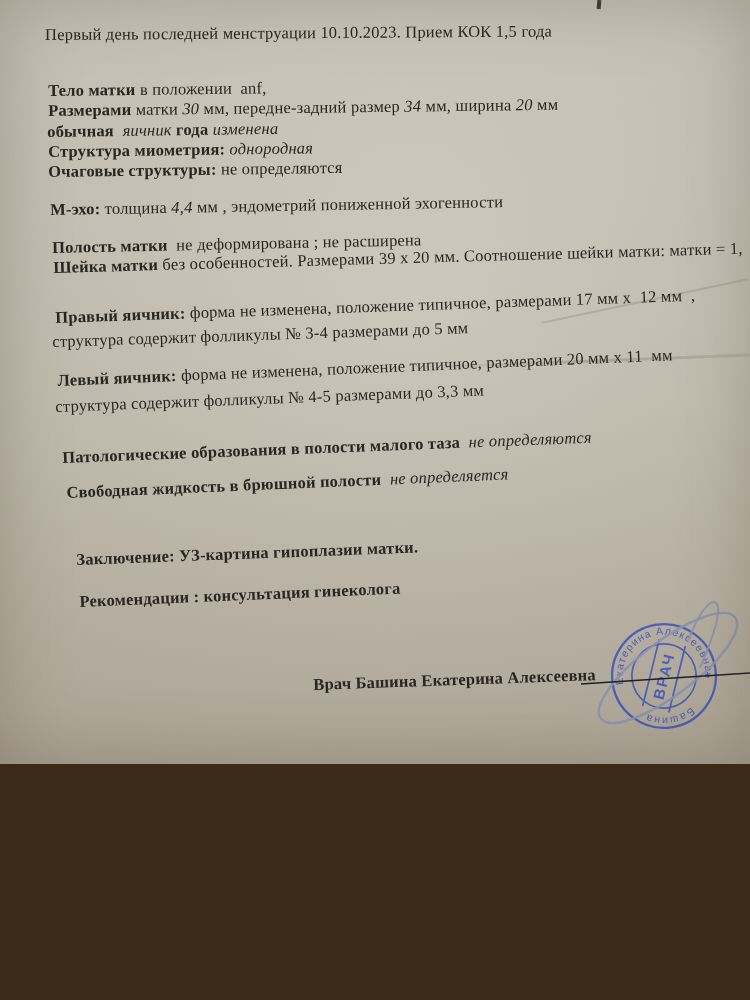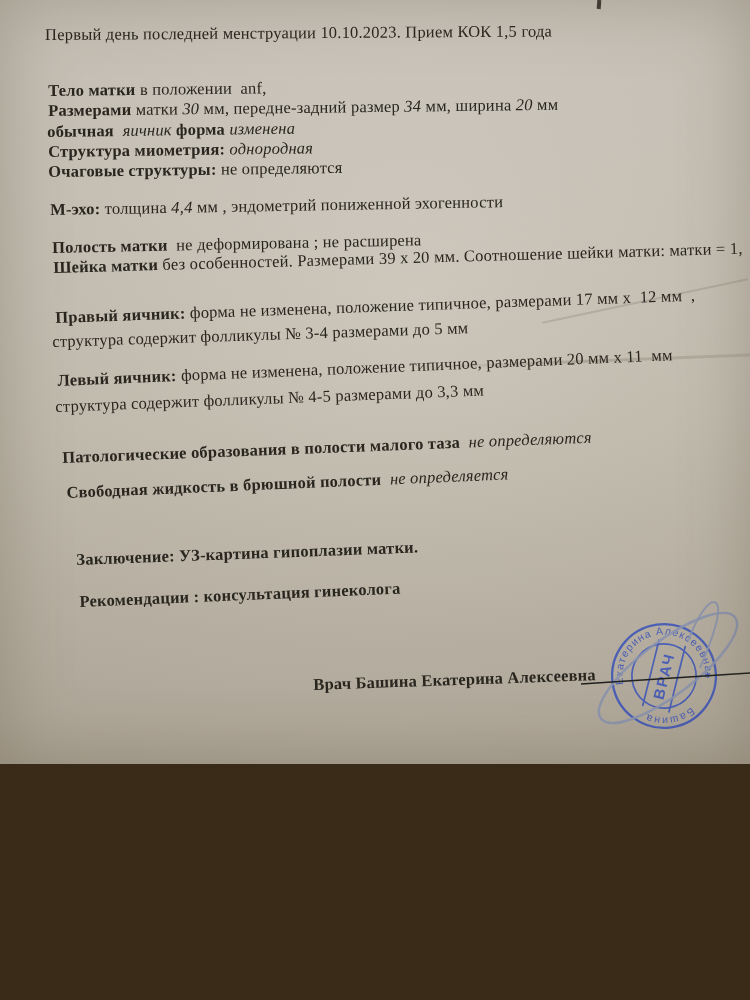--- a/index.html
+++ b/index.html
@@ -88,21 +88,21 @@
   <div class="paper-shadow"></div>
 
   <div class="paper">
     <div class="crease-1"></div>
     <div class="crease-2"></div>
     <div class="top-mark"></div>
     <div id="doc-text">
         <p class="para pl-0"><span class="s-r">Первый день последней менструации 10.10.2023. Прием КОК 1,5 года</span></p>
         <p class="para pl-1"><span class="s-b">Тело матки</span><span class="s-r"> в положении  anf,</span></p>
         <p class="para pl-2"><span class="s-b">Размерами</span><span class="s-r"> матки </span><span class="s-bi">30</span><span class="s-r"> мм, передне-задний размер </span><span class="s-bi">34</span><span class="s-r"> мм, ширина </span><span class="s-bi">20</span><span class="s-r"> мм</span></p>
-        <p class="para pl-3"><span class="s-b">обычная</span><span class="s-i">  яичник </span><span class="s-b">форма</span><span class="s-i"> изменена</span></p>
+        <p class="para pl-3"><span class="s-b">обычная</span><span class="s-i">  яичник </span><span class="s-b">года</span><span class="s-i"> изменена</span></p>
         <p class="para pl-4"><span class="s-b">Структура миометрия:</span><span class="s-i"> однородная</span></p>
         <p class="para pl-5"><span class="s-b">Очаговые структуры:</span><span class="s-r"> не определяются</span></p>
         <p class="para pl-6"><span class="s-b">М-эхо:</span><span class="s-r"> толщина </span><span class="s-bi">4,4</span><span class="s-r"> мм , эндометрий пониженной эхогенности</span></p>
         <p class="para pl-7"><span class="s-b">Полость матки</span><span class="s-r">  не деформирована ; не расширена</span></p>
         <p class="para pl-8"><span class="s-b">Шейка матки</span><span class="s-r"> без особенностей. Размерами 39 х 20 мм. Соотношение шейки матки: матки = 1,</span></p>
         <p class="para pl-9"><span class="s-b">Правый яичник:</span><span class="s-r"> форма не изменена, положение типичное, размерами 17 мм х  12 мм  ,</span></p>
         <p class="para pl-10"><span class="s-r">структура содержит фолликулы № 3-4 размерами до 5 мм</span></p>
         <p class="para pl-11"><span class="s-b">Левый яичник:</span><span class="s-r"> форма не изменена, положение типичное, размерами 20 мм х 11  мм</span></p>
         <p class="para pl-12"><span class="s-r">структура содержит фолликулы № 4-5 размерами до 3,3 мм</span></p>
         <p class="para pl-13"><span class="s-b">Патологические образования в полости малого таза</span><span class="s-i">  не определяются</span></p>

